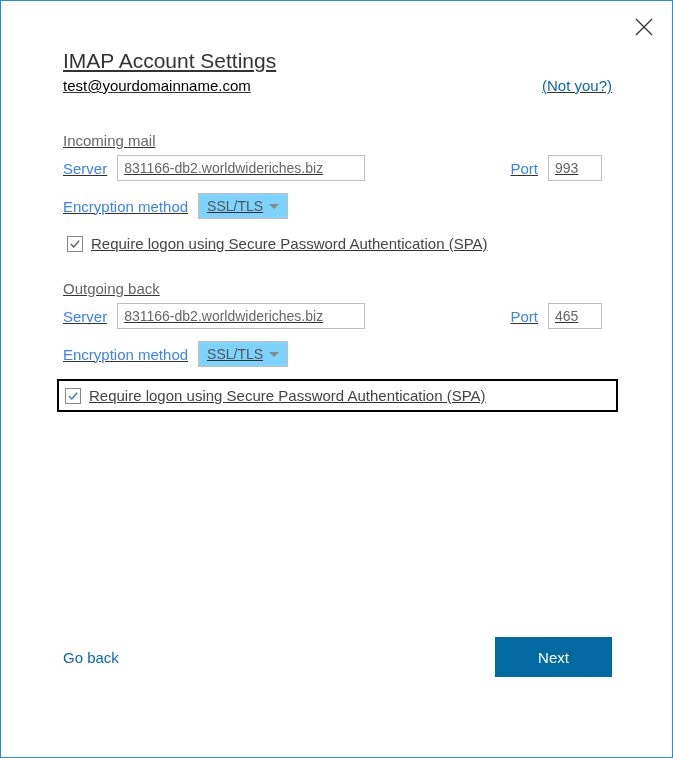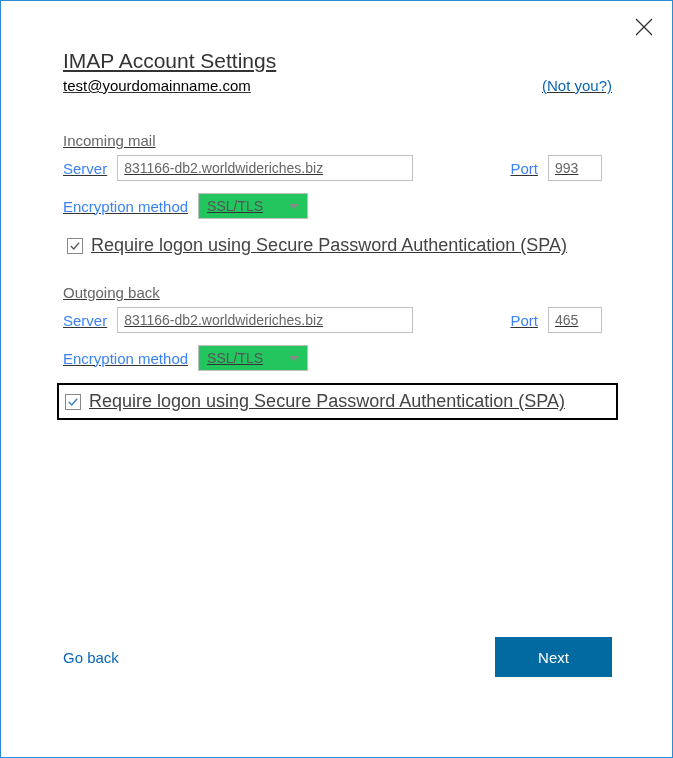--- a/index.html
+++ b/index.html
@@ -69,35 +69,35 @@
   .text-input {
     font-family: inherit;
     font-size: 14px;
     color: #666;
     border: 1px solid #bfbfbf;
     background: #fff;
     height: 26px;
     padding: 0 6px;
     box-sizing: border-box;
   }
-  .server-input { width: 296px; }
+  .server-input { width: 248px; }
   .port-input { width: 54px; }
   .port-group {
     display: flex;
     align-items: center;
     gap: 10px;
     margin-left: auto;
     padding-right: 10px;
   }
   .select-wrap {
     position: relative;
-    width: 110px;
+    width: 90px;
     height: 26px;
     border: 1px solid #bfbfbf;
-    background: #22c55e;
+    background: #7dd3fc;
     display: flex;
     align-items: center;
     padding-left: 8px;
     box-sizing: border-box;
     cursor: pointer;
   }
   .select-value {
     font-size: 14px;
     color: #555;
     flex: 1;
@@ -122,21 +122,21 @@
     height: 14px;
     border: 1px solid #888;
     background: #fff;
     display: flex;
     align-items: center;
     justify-content: center;
     cursor: pointer;
   }
   .checkbox svg { width: 10px; height: 10px; }
   .check-label {
-    font-size: 18px;
+    font-size: 15px;
     color: #444;
   }
   .highlighted {
     border: 2px solid #000;
     margin-left: -6px;
     margin-right: -6px;
     padding: 6px 6px;
   }
   .footer {
     position: absolute;

